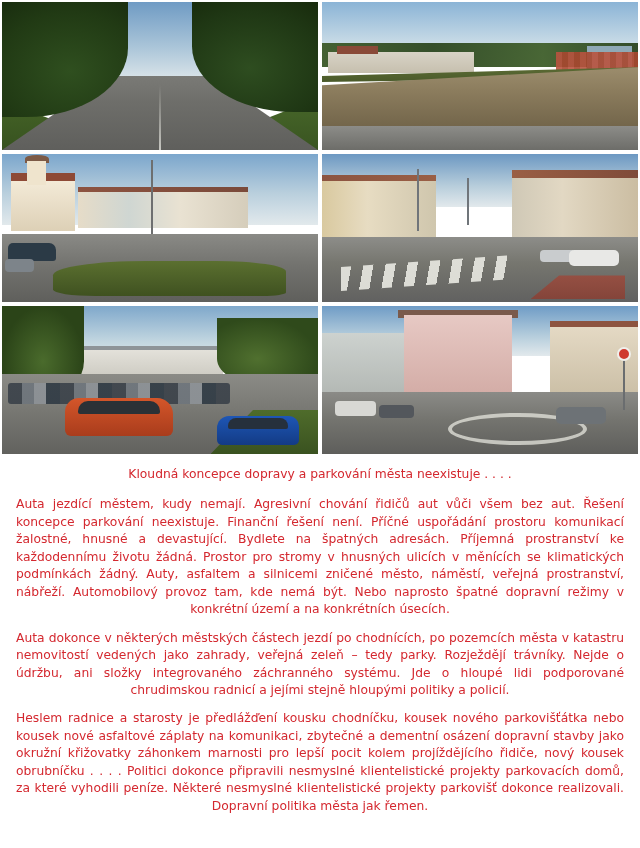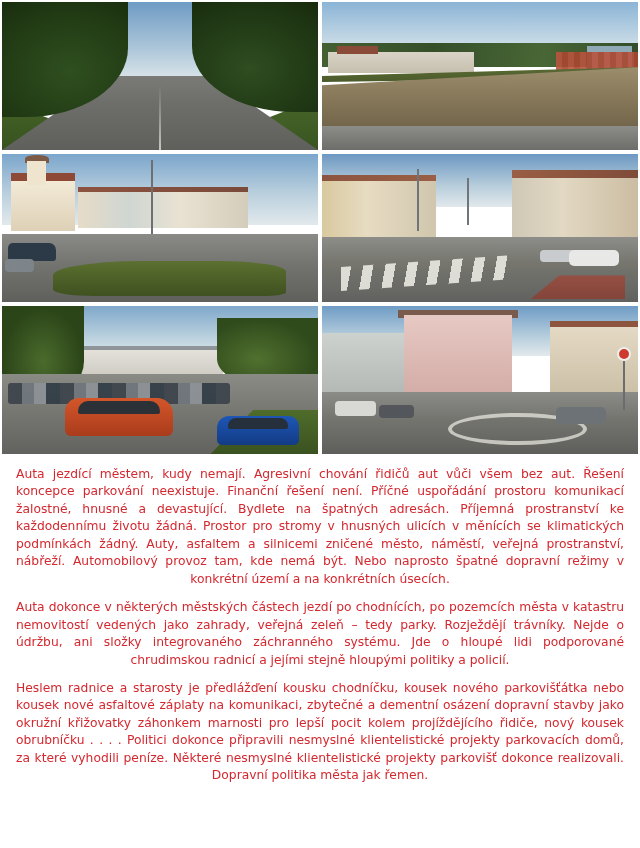--- a/index.html
+++ b/index.html
@@ -440,18 +440,19 @@
         <div class="carW"></div>
         <div class="carE"></div>
         <div class="signpole"></div>
         <div class="signround"></div>
       </div>
     </div>
 
   </div>
 
   <div class="text-body">
+    <p class="headline">Kloudná koncepce dopravy a parkování města neexistuje . . . .</p>
     <p class="justified">Auta jezdící městem, kudy nemají. Agresivní chování řidičů aut vůči všem bez aut. Řešení koncepce parkování neexistuje. Finanční řešení není. Příčné uspořádání prostoru komunikací žalostné, hnusné a devastující. Bydlete na špatných adresách. Příjemná prostranství ke každodennímu životu žádná. Prostor pro stromy v hnusných ulicích v měnících se klimatických podmínkách žádný. Auty, asfaltem a silnicemi zničené město, náměstí, veřejná prostranství, nábřeží. Automobilový provoz tam, kde nemá být. Nebo naprosto špatné dopravní režimy v konkrétní území a na konkrétních úsecích.</p>
     <p class="justified">Auta dokonce v některých městských částech jezdí po chodnících, po pozemcích města v katastru nemovitostí vedených jako zahrady, veřejná zeleň – tedy parky. Rozježdějí trávníky. Nejde o údržbu, ani složky integrovaného záchranného systému. Jde o hloupé lidi podporované chrudimskou radnicí a jejími stejně hloupými politiky a policií.</p>
     <p class="justified">Heslem radnice a starosty je předlážďení kousku chodníčku, kousek nového parkovišťátka nebo kousek nové asfaltové záplaty na komunikaci, zbytečné a dementní osázení dopravní stavby jako okružní křižovatky záhonkem marnosti pro lepší pocit kolem projíždějícího řidiče, nový kousek obrubníčku . . . . Politici dokonce připravili nesmyslné klientelistické projekty parkovacích domů, za které vyhodili peníze. Některé nesmyslné klientelistické projekty parkovišť dokonce realizovali. Dopravní politika města jak řemen.</p>
   </div>
 
 </div>
 
 </body></html>

